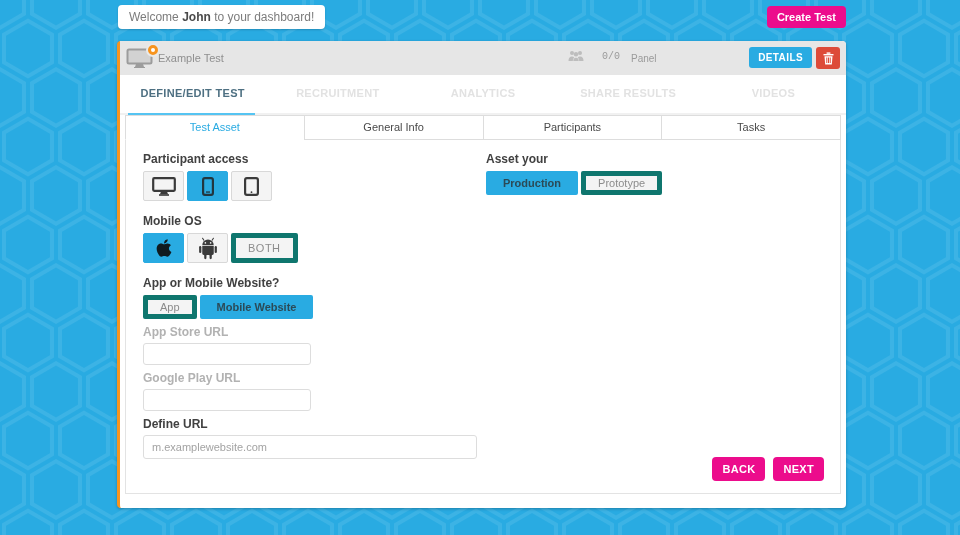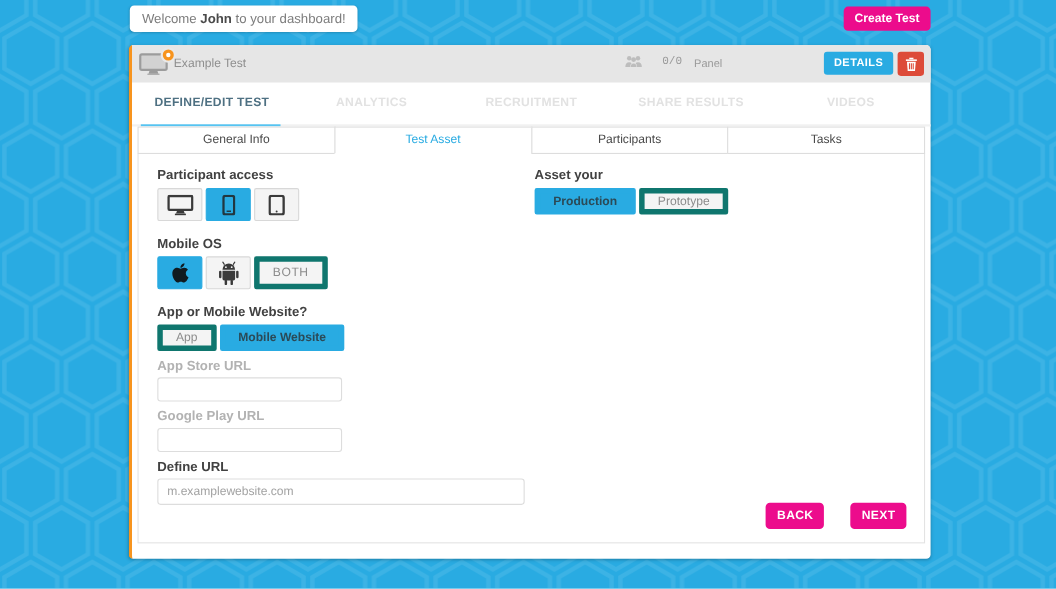--- a/index.html
+++ b/index.html
@@ -71,21 +71,21 @@
   .txt-btn { padding:0 12px; height:24px; background:#f4f4f4; border:5px solid #0f766e;
     border-radius:2px; font-size:11px; color:#8c8c8c; }
   .txt-btn.tall { height:30px; letter-spacing:.5px; }
   .txt-btn.selected { background:#29abe2; border-color:#29abe2; color:#2b4a57; font-weight:bold; }
 
   .url-input { display:block; width:168px; height:22px; border:1px solid #ddd; border-radius:3px;
     margin-bottom:6px; padding:0 8px; font-size:11px; color:#555; outline:none; }
   .url-input.wide { width:334px; height:24px; }
   .url-input::placeholder { color:#a3a3a3; }
 
-  .footer-btns { position:absolute; right:16px; bottom:12px; display:flex; gap:24px; }
+  .footer-btns { position:absolute; right:16px; bottom:12px; display:flex; gap:8px; }
   .pink-btn { background:#ec0c8c; color:#fff; font-size:11px; font-weight:bold;
     padding:6px 10px; border-radius:4px; letter-spacing:.3px; }
 </style>
 </head>
 <body>
 
 <svg class="bg-pattern" width="960" height="535">
   <defs>
     <pattern id="cubes" width="56" height="98" patternUnits="userSpaceOnUse">
       <path transform="scale(2)" fill="#ffffff" fill-opacity="0.09" fill-rule="evenodd" d="M13.99 9.25l13 7.5v15l-13 7.5L1 31.75v-15l12.99-7.5zM3 17.9v12.7l10.99 6.34 11-6.35V17.9l-11-6.34L3 17.9zM0 15l12.98-7.5V0h-2v6.35L0 12.69v2.3zm0 18.5L12.98 41v8h-2v-6.85L0 35.81v-2.3zM15 0v7.5L27.99 15H28v-2.31h-.01L17 6.35V0h-2zm0 49v-8l12.99-7.5H28v2.31h-.01L17 42.15V49h-2z"></path>
@@ -136,29 +136,29 @@
           <path d="M1.5 4.2 h8 l-0.7 8.4 h-6.6 Z" fill="#fff"></path>
           <rect x="3.3" y="5.5" width="1" height="5.5" fill="#dd4b39"></rect>
           <rect x="5" y="5.5" width="1" height="5.5" fill="#dd4b39"></rect>
           <rect x="6.7" y="5.5" width="1" height="5.5" fill="#dd4b39"></rect>
         </svg>
       </button>
     </div>
 
     <div class="main-tabs">
       <div class="main-tab active">DEFINE/EDIT TEST</div>
+      <div class="main-tab">RECRUITMENT</div>
       <div class="main-tab">ANALYTICS</div>
-      <div class="main-tab">RECRUITMENT</div>
       <div class="main-tab">SHARE RESULTS</div>
       <div class="main-tab">VIDEOS</div>
     </div>
 
     <div class="sub-tabs">
+      <div class="sub-tab active">Test Asset</div>
       <div class="sub-tab">General Info</div>
-      <div class="sub-tab active">Test Asset</div>
       <div class="sub-tab">Participants</div>
       <div class="sub-tab">Tasks</div>
     </div>
 
     <div class="panel">
 
       <div class="form-left">
         <div class="field-label">Participant access</div>
         <div class="btn-row">
           <button class="icon-btn">

